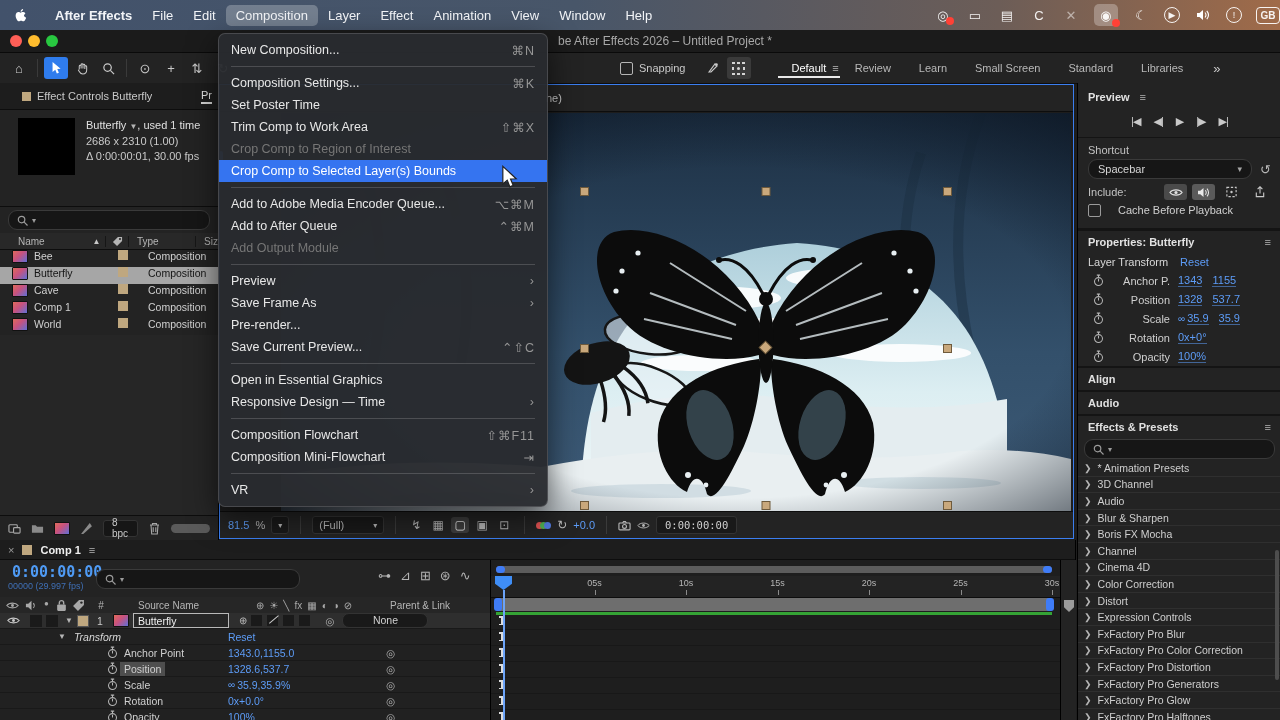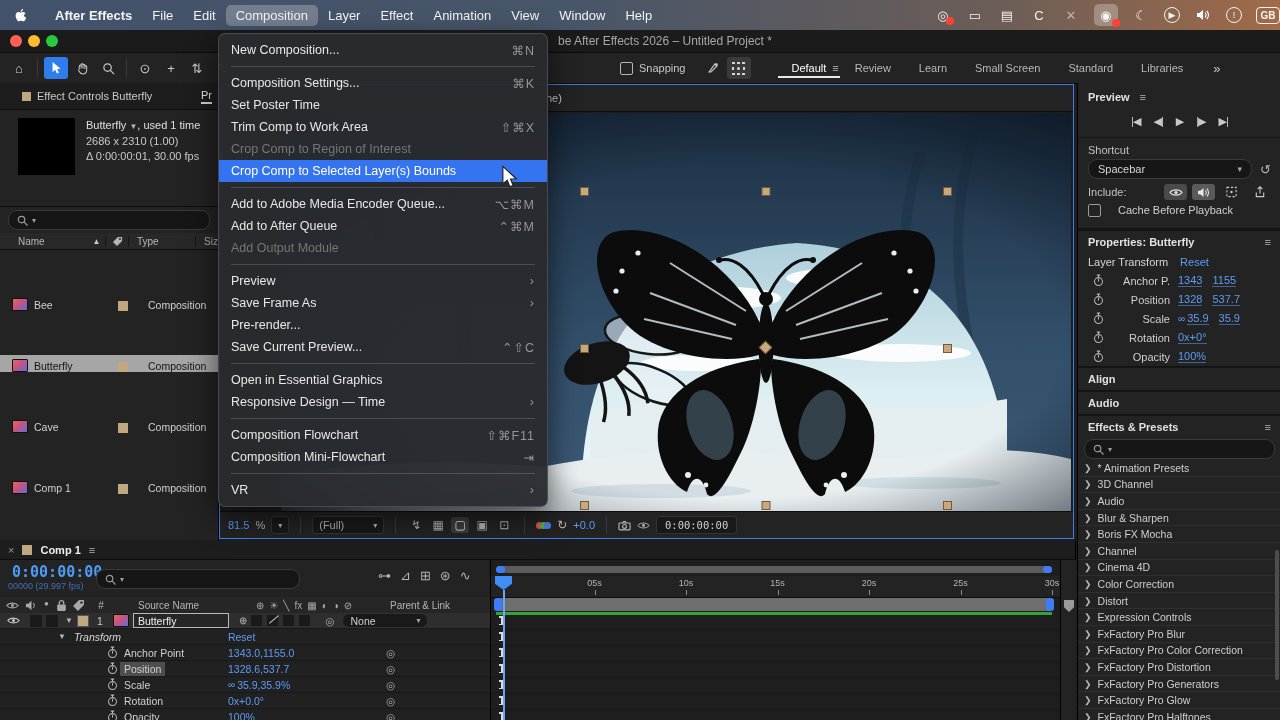--- a/index.html
+++ b/index.html
@@ -59,21 +59,21 @@
   .lp-lines .l1{color:#e0e0e0;}
   .caret{font-size:8px;color:#b5b5b5;}
   .lp-search{height:26px;flex:0 0 auto;display:flex;align-items:center;padding:0 8px;}
   .searchbox{flex:1;height:18px;background:#161616;border:1px solid #3a3a3a;border-radius:9px;display:flex;align-items:center;padding:0 7px;color:#9b9b9b;gap:3px;}
   .lp-cols{height:16px;flex:0 0 auto;background:#282828;border-bottom:1px solid #0d0d0d;display:flex;align-items:center;color:#b5b5b5;font-size:10px;}
   .col-name{padding-left:18px;width:82px;}
   .sort-arrow{font-size:8px;color:#c9c9c9;width:14px;}
   .col-tag{width:24px;border-left:1px solid #161616;display:flex;justify-content:center;}
   .col-type{width:64px;border-left:1px solid #161616;padding-left:8px;}
   .col-size{border-left:1px solid #161616;padding-left:8px;flex:1;}
-  .prow{height:17px;display:flex;align-items:flex-end;font-size:10.5px;color:#d0d0d0;margin-top:44px;}
+  .prow{height:17px;display:flex;align-items:flex-start;font-size:10.5px;color:#d0d0d0;}
   .prow.sel{background:#a6a6a6;color:#141414;}
   .comp-ic{width:14px;height:11px;margin:0 6px 0 12px;border-radius:1px;flex:0 0 auto;
      background:linear-gradient(135deg,#e06a5a 0%,#c7527f 45%,#5f6fd6 100%);border:1px solid #111;}
   .prow-name{width:70px;white-space:nowrap;overflow:hidden;}
   .prow-swatch{width:10px;height:10px;background:#bfa77f;margin-left:14px;flex:0 0 auto;}
   .prow-type{padding-left:20px;}
   .lp-fill{flex:1;background:#262626;}
   .lp-footer{height:24px;flex:0 0 auto;background:#232323;border-top:1px solid #0d0d0d;display:flex;align-items:center;gap:10px;padding:0 8px;color:#a8a8a8;}
   .bpc{height:15px;background:#161616;border:1px solid #333;border-radius:3px;padding:0 8px;display:flex;align-items:center;color:#c9c9c9;font-size:10px;}
   .pill{width:58px;height:9px;border-radius:5px;background:#5a5a5a;}
@@ -150,21 +150,21 @@
   .dim-box{width:12px;height:12px;background:#1a1a1a;border:1px solid #2e2e2e;margin-right:2px;}
   .expander{color:#b5b5b5;font-size:8px;margin:0 4px;}
   .lyr-swatch{width:10px;height:10px;background:#bfa77f;border:1px solid #555;margin-right:8px;}
   .lyr-num{width:16px;color:#c9c9c9;}
   .name-box{height:13px;border:1px solid #b9b9b9;background:#262626;display:flex;align-items:center;padding:0 4px;width:86px;color:#efefef;margin-left:4px;}
   .sw-cell{display:flex;gap:3px;margin-left:10px;color:#b5b5b5;}
   .sw-box{width:11px;height:11px;background:#1a1a1a;border:1px solid #2e2e2e;}
   .slash-box{width:11px;height:11px;background:#1a1a1a;border:1px solid #2e2e2e;position:relative;}
   .slash-box::after{content:"";position:absolute;left:1px;top:4px;width:12px;height:1.4px;background:#c9c9c9;transform:rotate(-40deg);}
   .pick{color:#b5b5b5;margin-left:14px;}
-  .none-dd{width:70px;height:13px;background:#191919;border:1px solid #333;border-radius:7px;display:flex;align-items:center;padding:0 7px;color:#d0d0d0;margin-left:8px;}
+  .none-dd{width:70px;height:13px;background:#191919;border:1px solid #333;border-radius:7px;display:flex;align-items:center;padding:0 7px;color:#d0d0d0;margin-left:8px;flex-direction:column;}
   .none-dd .chev{margin-left:auto;font-size:8px;color:#a5a5a5;}
   .tprop-ic{width:16px;color:#b5b5b5;margin-left:104px;}
   .tprop-name{width:108px;color:#d0d0d0;}
   .tprop-name .inner{padding:1px 4px;}
   .tprop-name.hl .inner{background:#4e4e4e;}
   .tprop-val{color:#5d9cf7;}
   .tprop-pick{position:absolute;left:386px;color:#b5b5b5;}
   .transform-lbl{margin-left:62px;width:162px;color:#d8d8d8;font-style:italic;}
   
   .tl-track{position:absolute;left:490px;top:20px;width:570px;height:160px;background:#1e1e1e;border-left:1px solid #000;overflow:hidden;}

